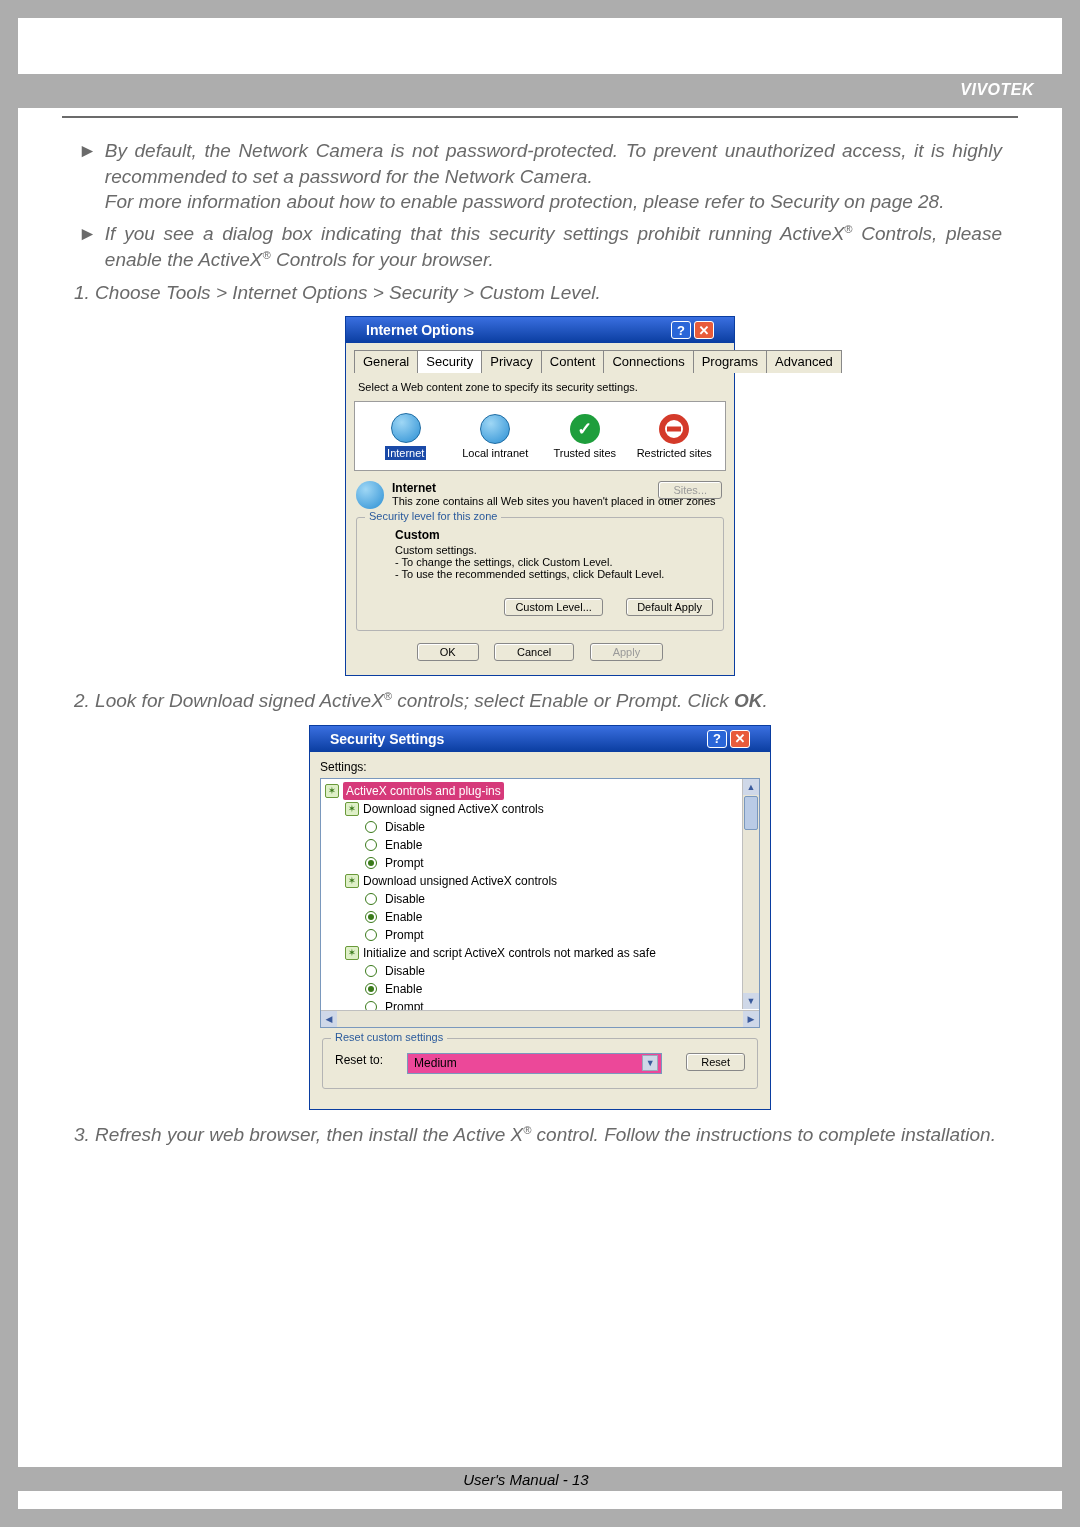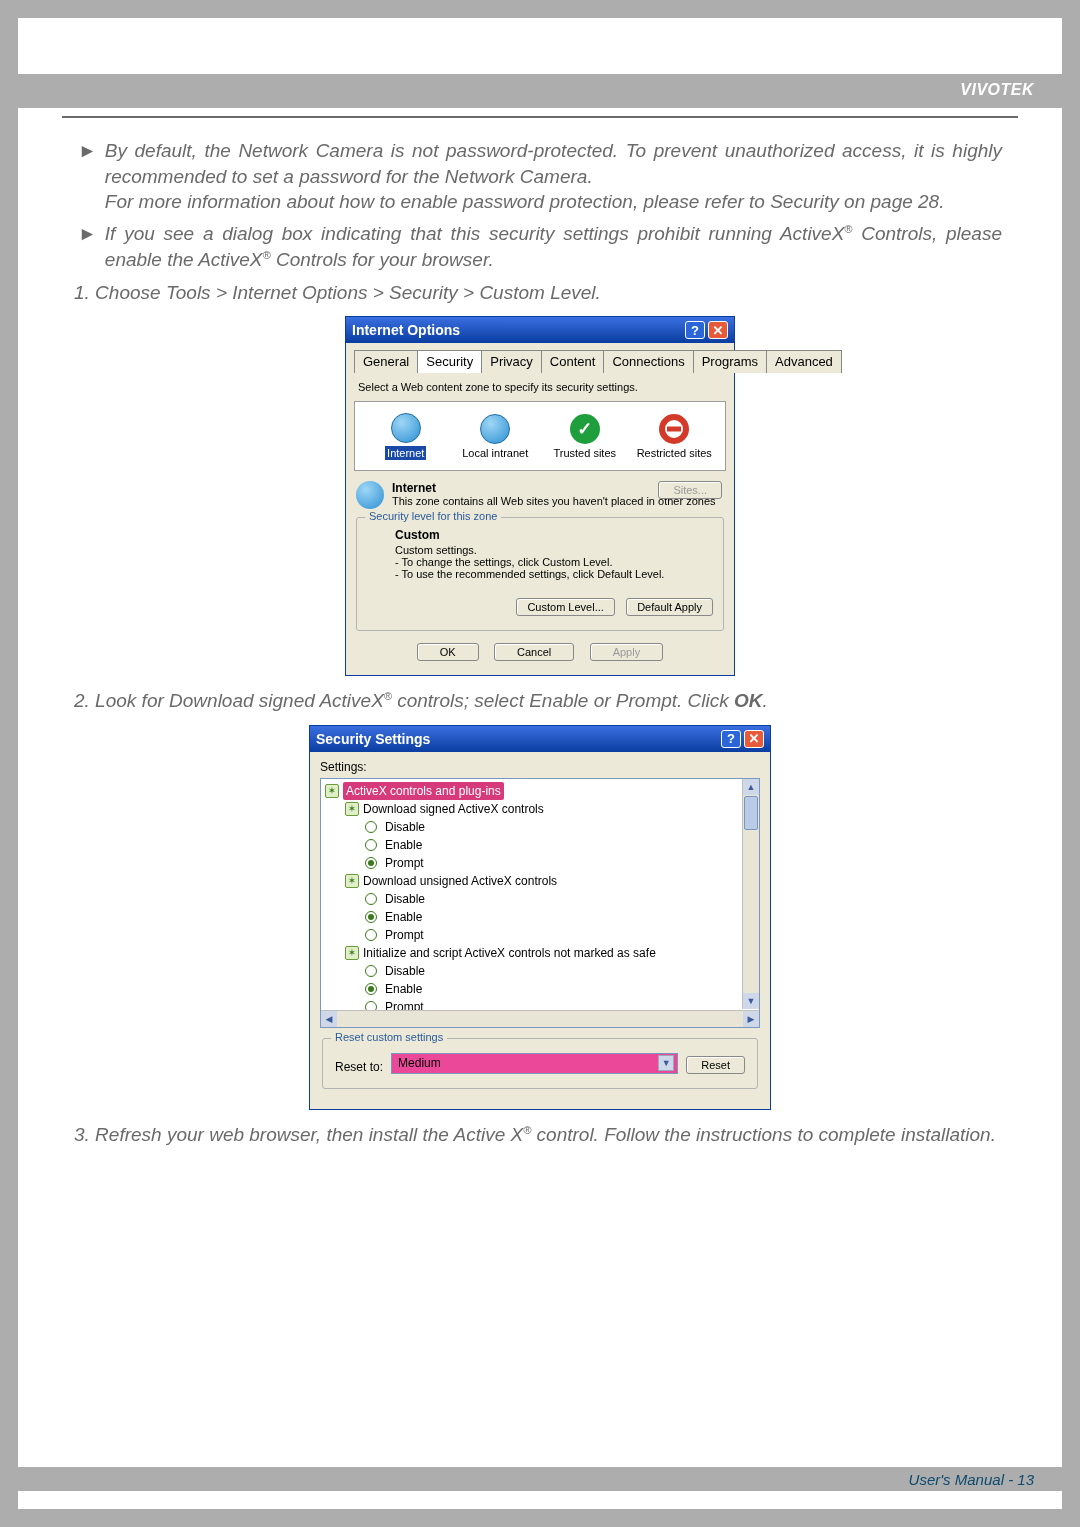--- a/index.html
+++ b/index.html
@@ -82,21 +82,21 @@
     font-family: Tahoma, Arial, sans-serif;
     font-size: 12px;
     color: #000;
     font-style: normal;
   }
   .titlebar {
     background: linear-gradient(#3a6fe0, #0a3da0);
     color: #fff;
     font-weight: bold;
     font-size: 14px;
-    padding: 4px 6px;
+    padding: 4px 20px;
     display: flex;
     justify-content: space-between;
     align-items: center;
   }
   .titlebtns { display: flex; gap: 3px; }
   .tbtn {
     width: 20px; height: 18px;
     border: 1px solid #fff;
     border-radius: 3px;
     display: flex; align-items: center; justify-content: center;
@@ -158,21 +158,21 @@
     position: relative;
   }
   .fieldset .legend {
     position: absolute; top: -8px; left: 8px;
     background: #ece9d8; padding: 0 4px;
     color: #2a5a9c; font-size: 11px;
   }
   .custom-block { padding: 0 8px 0 28px; font-size:11px; }
   .custom-block .ct { font-weight:bold; font-size:12px; margin-bottom:2px; }
   .btn-row { text-align: right; margin-top: 18px; }
-  .btn-row .winbtn { margin-left: 8px; padding: 2px 10px; }
+  .btn-row .winbtn { margin-left: 20px; padding: 2px 10px; }
   .bottom-btns { text-align: center; padding: 2px 0 4px 0; }
   .bottom-btns .winbtn { margin: 0 6px; padding: 2px 22px; }
 
   
   .ss { display:inline-block; width: 462px; border:1px solid #0a3da0; background:#ece9d8; text-align:left; font-family:Tahoma,Arial,sans-serif; font-size:12px; color:#000; font-style:normal;}
   .ss-body { padding: 8px 10px 10px 10px; }
   .ss-body .lbl { font-size:12px; margin-bottom:4px; }
   .tree-box {
     border: 1px solid #7a98bd;
     background: #fff;
@@ -199,32 +199,32 @@
   .cut { color:#888; margin-left:20px; font-size:11px; }
   .vscroll {
     position:absolute; right:0; top:0; bottom:18px; width:17px; background:#e8e5d6;
     border-left:1px solid #bfbfbf;
   }
   .varrow { height:16px; background:#cfd8e8; display:flex;align-items:center;justify-content:center; font-size:9px; color:#3a5a9c;}
   .vthumb { position:absolute; top:17px; left:1px; right:1px; height:34px; background:#b9cbe6; border:1px solid #7a98bd; border-radius:2px;}
   .hscroll { position:absolute; left:0; right:0; bottom:0; height:17px; background:#e8e5d6; border-top:1px solid #bfbfbf; display:flex; justify-content:space-between;}
   .harrow { width:16px; background:#cfd8e8; display:flex;align-items:center;justify-content:center; font-size:9px; color:#3a5a9c;}
   .reset-field { margin-top:10px; }
-  .reset-row { display:flex; align-items:flex-end; gap:8px; margin:4px 2px 0 2px;}
+  .reset-row { display:flex; align-items:flex-start; gap:24px; margin:4px 2px 0 2px;}
   .combo {
     flex:1; background:#ec4899; border:1px solid #7a98bd; height:21px;
     display:flex; align-items:center; justify-content:space-between; padding:0 3px 0 6px; font-size:12px;
   }
   .combo .dd { width:16px;height:16px;background:#cfd8e8;display:flex;align-items:center;justify-content:center;font-size:9px;color:#3a5a9c;border:1px solid #9ab;}
   .ss-bottom { text-align:right; padding: 6px 4px 2px 4px; }
   .ss-bottom .winbtn { margin-left:8px; padding:2px 24px; }
   .footer-bar {
     position:absolute; bottom:18px; left:0; right:0; height:24px; background:#adadad;
-    display:flex; align-items:center; justify-content:flex-end; padding-right:28px;
-    color:#0c4a6e; font-style:italic; font-size:15px;
+    display:flex; align-items:center; justify-content:center; padding-right:28px;
+    color:#000000; font-style:italic; font-size:15px;
   }
 </style>
 </head>
 <body>
 
 <div class="page">
 
   <div class="brand-bar">
     <span class="brand">VIVOTEK</span>
   </div>

